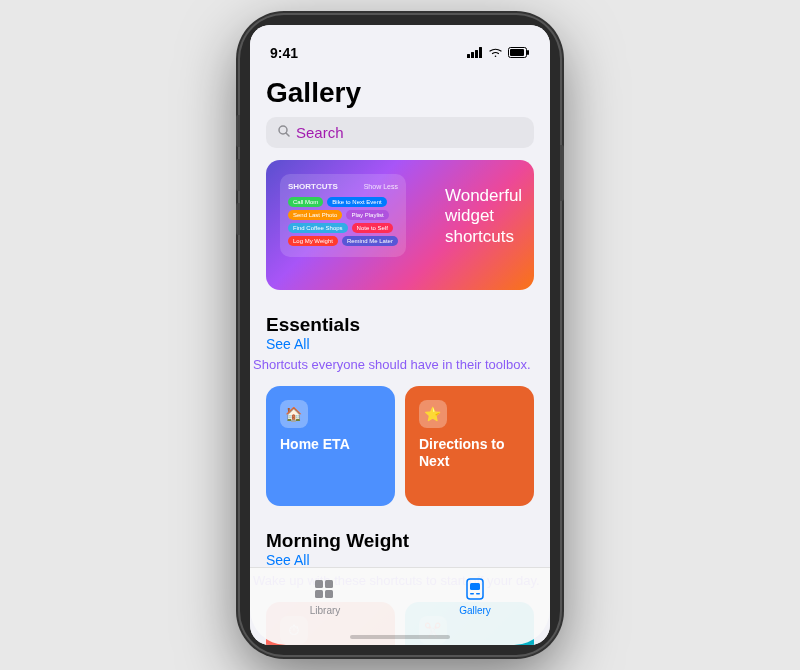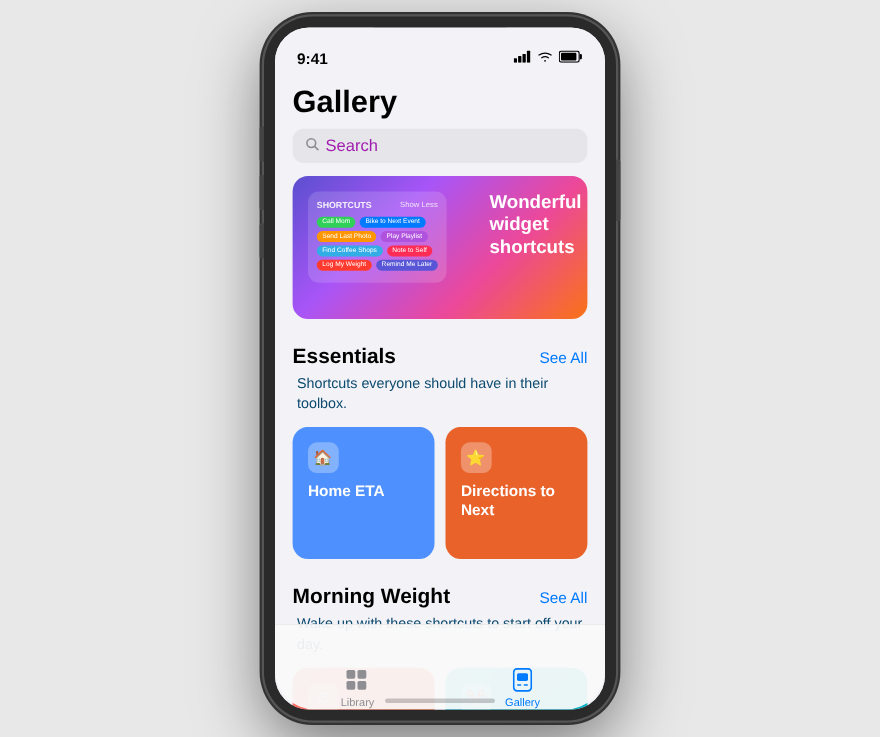--- a/index.html
+++ b/index.html
@@ -53,21 +53,21 @@
       border-radius: 0 2px 2px 0;
     }
 
     .phone-screen {
       position: absolute;
       top: 10px;
       left: 10px;
       right: 10px;
       bottom: 10px;
       background: #f2f2f7;
-      border-radius: 31px;
+      border-radius: 20px;
       overflow: hidden;
       display: flex;
       flex-direction: column;
     }
 
     
     .status-bar {
       background: #f2f2f7;
       height: 44px;
       display: flex;
@@ -221,48 +221,50 @@
     .hero-right {
       width: 100px;
       padding-left: 10px;
       display: flex;
       align-items: center;
     }
 
     .hero-text {
       color: white;
       font-size: 17px;
-      font-weight: 700;
+      font-weight: 400;
       line-height: 1.2;
+      margin-top: 12px;
     }
 
     
     .section-header {
       padding: 4px 16px 2px;
       display: flex;
       justify-content: space-between;
       align-items: baseline;
+      flex-direction: column;
     }
 
     .section-title {
       font-size: 19px;
       font-weight: 700;
       color: #000;
     }
 
     .see-all {
       font-size: 14px;
       color: #007aff;
       font-weight: 400;
     }
 
     .section-desc {
-      padding: 2px 20px 12px;
+      padding: 2px 3px 12px;
       font-size: 13px;
-      color: #0c4a6e;
+      color: #8b5cf6;
       line-height: 1.4;
     }
 
     
     .cards-row {
       display: flex;
       gap: 10px;
       padding: 0 16px 20px;
       overflow-x: hidden;
     }
@@ -329,21 +331,21 @@
     
     .tab-bar {
       position: absolute;
       bottom: 0;
       left: 0;
       right: 0;
       height: 78px;
       background: rgba(249,249,249,0.94);
       border-top: 1px solid rgba(0,0,0,0.1);
       display: flex;
-      align-items: flex-end;
+      align-items: flex-start;
       padding-top: 8px;
       border-radius: 0 0 36px 36px;
     }
 
     .tab-item {
       flex: 1;
       display: flex;
       flex-direction: column;
       align-items: center;
       gap: 3px;

